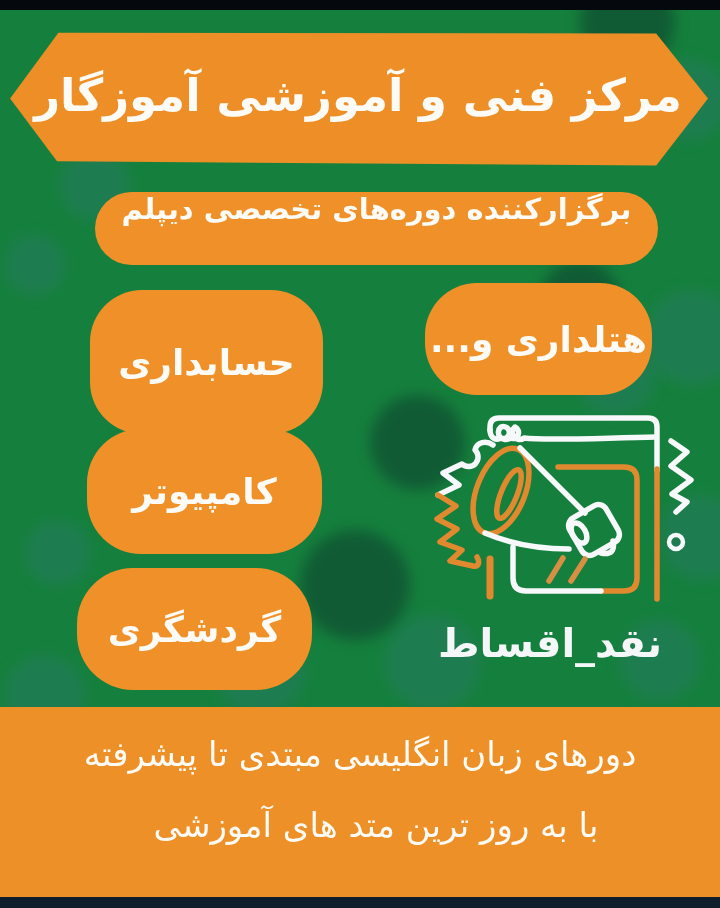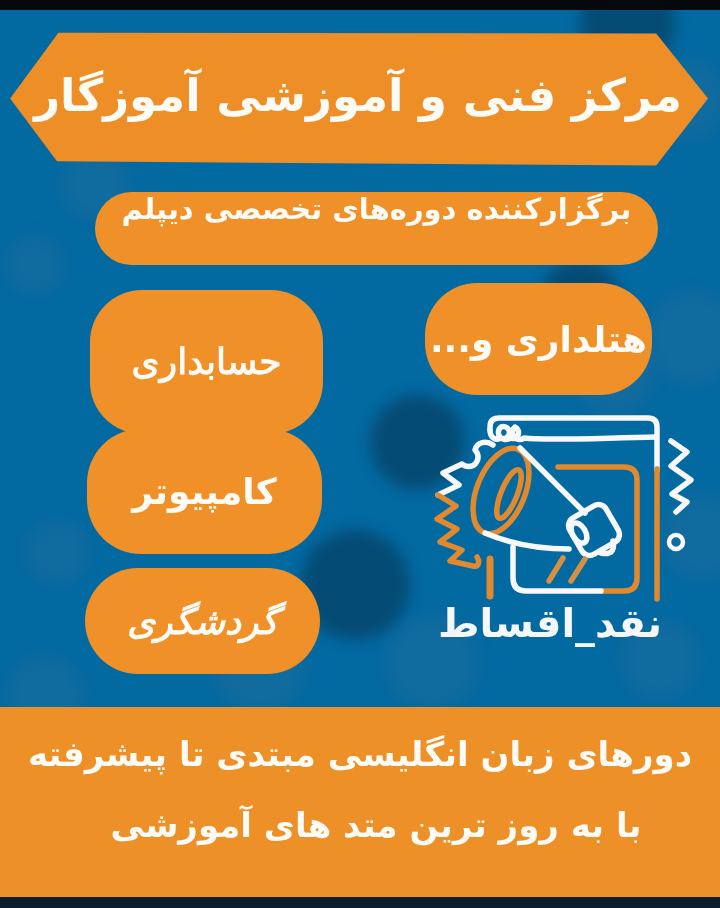--- a/index.html
+++ b/index.html
@@ -1,18 +1,18 @@
 <!DOCTYPE html>
 <html lang="fa" dir="rtl"><head>
 <meta charset="utf-8">
 <style>
   html,body{margin:0;padding:0;background:#060a10;}
   #poster{
     position:relative;width:720px;height:908px;overflow:hidden;
-    background:#0369a1;
+    background:#15803d;
     font-family:"DejaVu Sans",sans-serif;
     direction:rtl;
   }
   .dot{position:absolute;border-radius:50%;filter:blur(7px);pointer-events:none;}
   .dot.light{background:rgba(62,112,152,0.22);}
   .dot.dark{background:rgba(8,22,36,0.35);}
 
   .bar-top{position:absolute;left:0;top:0;width:720px;height:10px;background:#05080d;}
   .bar-bottom{position:absolute;left:0;top:897px;width:720px;height:11px;background:#0e1e2d;}
 
@@ -31,46 +31,46 @@
     background:#ef9029;border-radius:37px;
     display:flex;align-items:flex-start;justify-content:center;
   }
   .pill .subtitle{color:#fdfbf6;font-size:29px;font-weight:bold;}
 
   .cat-btn{
     position:absolute;background:#ef9029;
     display:flex;align-items:center;justify-content:center;
     color:#fdfbf6;font-size:36px;font-weight:bold;cursor:pointer;
   }
-  .cat-accounting{left:90px;top:290px;width:233px;height:144px;border-radius:52px;font-family:Liberation Serif, serif;}
+  .cat-accounting{left:90px;top:290px;width:233px;height:144px;border-radius:52px;}
   .cat-hotel{left:425px;top:283px;width:227px;height:112px;border-radius:52px;}
   .cat-computer{left:87px;top:429px;width:235px;height:125px;border-radius:54px;}
-  .cat-tourism{left:85px;top:568px;width:235px;height:106px;border-radius:56px;font-style:italic;}
+  .cat-tourism{left:77px;top:568px;width:235px;height:122px;border-radius:56px;}
 
   .illustration{position:absolute;left:425px;top:403px;width:290px;height:212px;}
   .illustration path,.illustration rect,.illustration ellipse,.illustration circle{
     fill:none;stroke-linecap:round;stroke-linejoin:round;
   }
   .stroke-w{stroke:#f6f8fa;stroke-width:5.5;}
   .stroke-o{stroke:#e1892f;stroke-width:5.5;}
   .stroke-s{stroke:#d78f44;stroke-width:5.5;}
 
   .payment{
-    position:absolute;left:430px;top:596px;width:240px;height:54px;
+    position:absolute;left:430px;top:616px;width:240px;height:54px;
     display:flex;align-items:center;justify-content:center;
     color:#f4f6f8;font-size:40px;font-weight:bold;
   }
 
   .footer{
     position:absolute;left:0;top:707px;width:720px;height:190px;
     background:#ee9028;
   }
   .footer .line{
     position:absolute;left:0;width:720px;text-align:center;
-    color:#fdfbf6;font-size:34px;font-weight:bold;
+    color:#fdfbf6;font-size:34px;font-weight:normal;
   }
   .footer .line1{top:27px;}
   .footer .line2{top:98px;margin-left:16px;}
 </style>
 </head>
 <body>
 
 <div id="poster">
 
   <div class="dot dark" style="left:580px;top:-25px;width:95px;height:95px;"></div>

